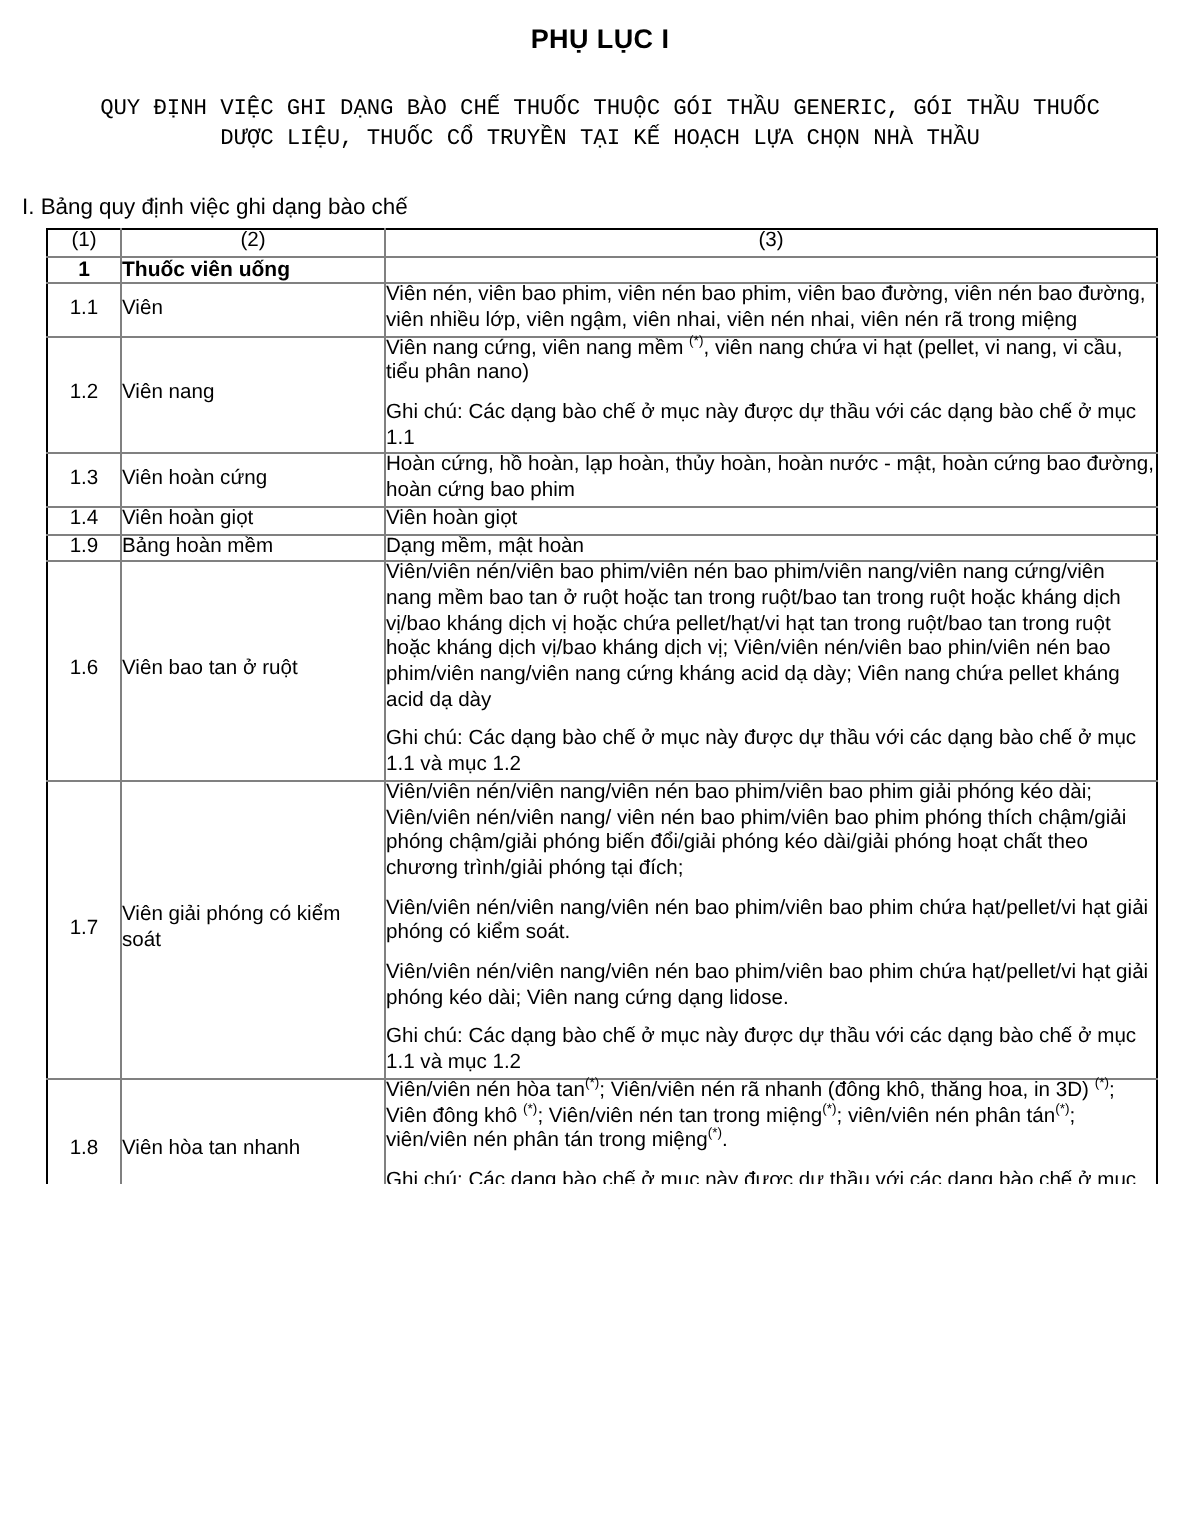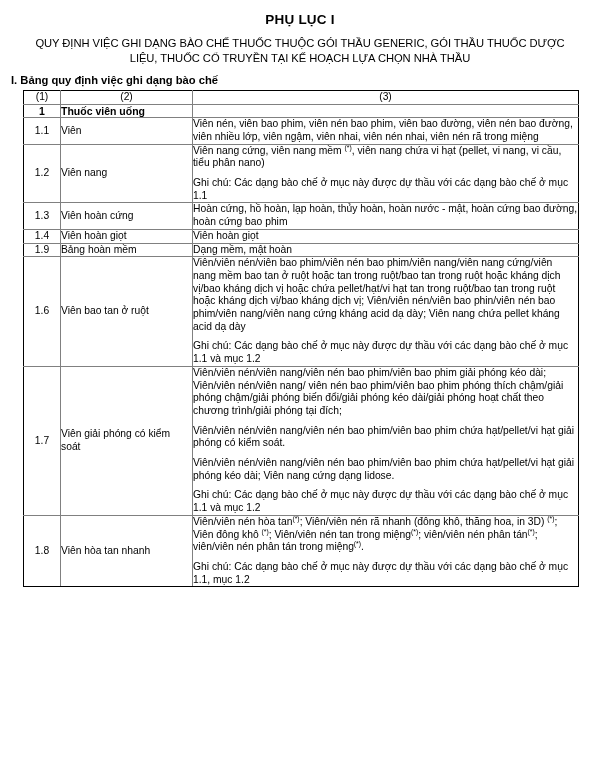--- a/index.html
+++ b/index.html
@@ -32,27 +32,28 @@
     letter-spacing: 0.2px;
     margin: 0;
     padding-top: 12px;
     line-height: 16px;
   }
   .doc-subtitle {
     text-align: center;
     font-size: 11.2px;
     font-weight: normal;
     line-height: 14.5px;
-    margin: 0;
+    margin: 12px;
     padding: 8px 24px 0 24px;
     letter-spacing: -0.05px;
+    font-family: Liberation Mono, monospace;
   }
   .section-heading {
     font-size: 11.2px;
-    font-weight: bold;
+    font-weight: normal;
     margin: 0;
     padding: 9px 0 3px 11px;
     line-height: 13px;
   }
 
   
   .table-wrap {
     padding: 0 22px 0 23px;
     box-sizing: border-box;
   }

